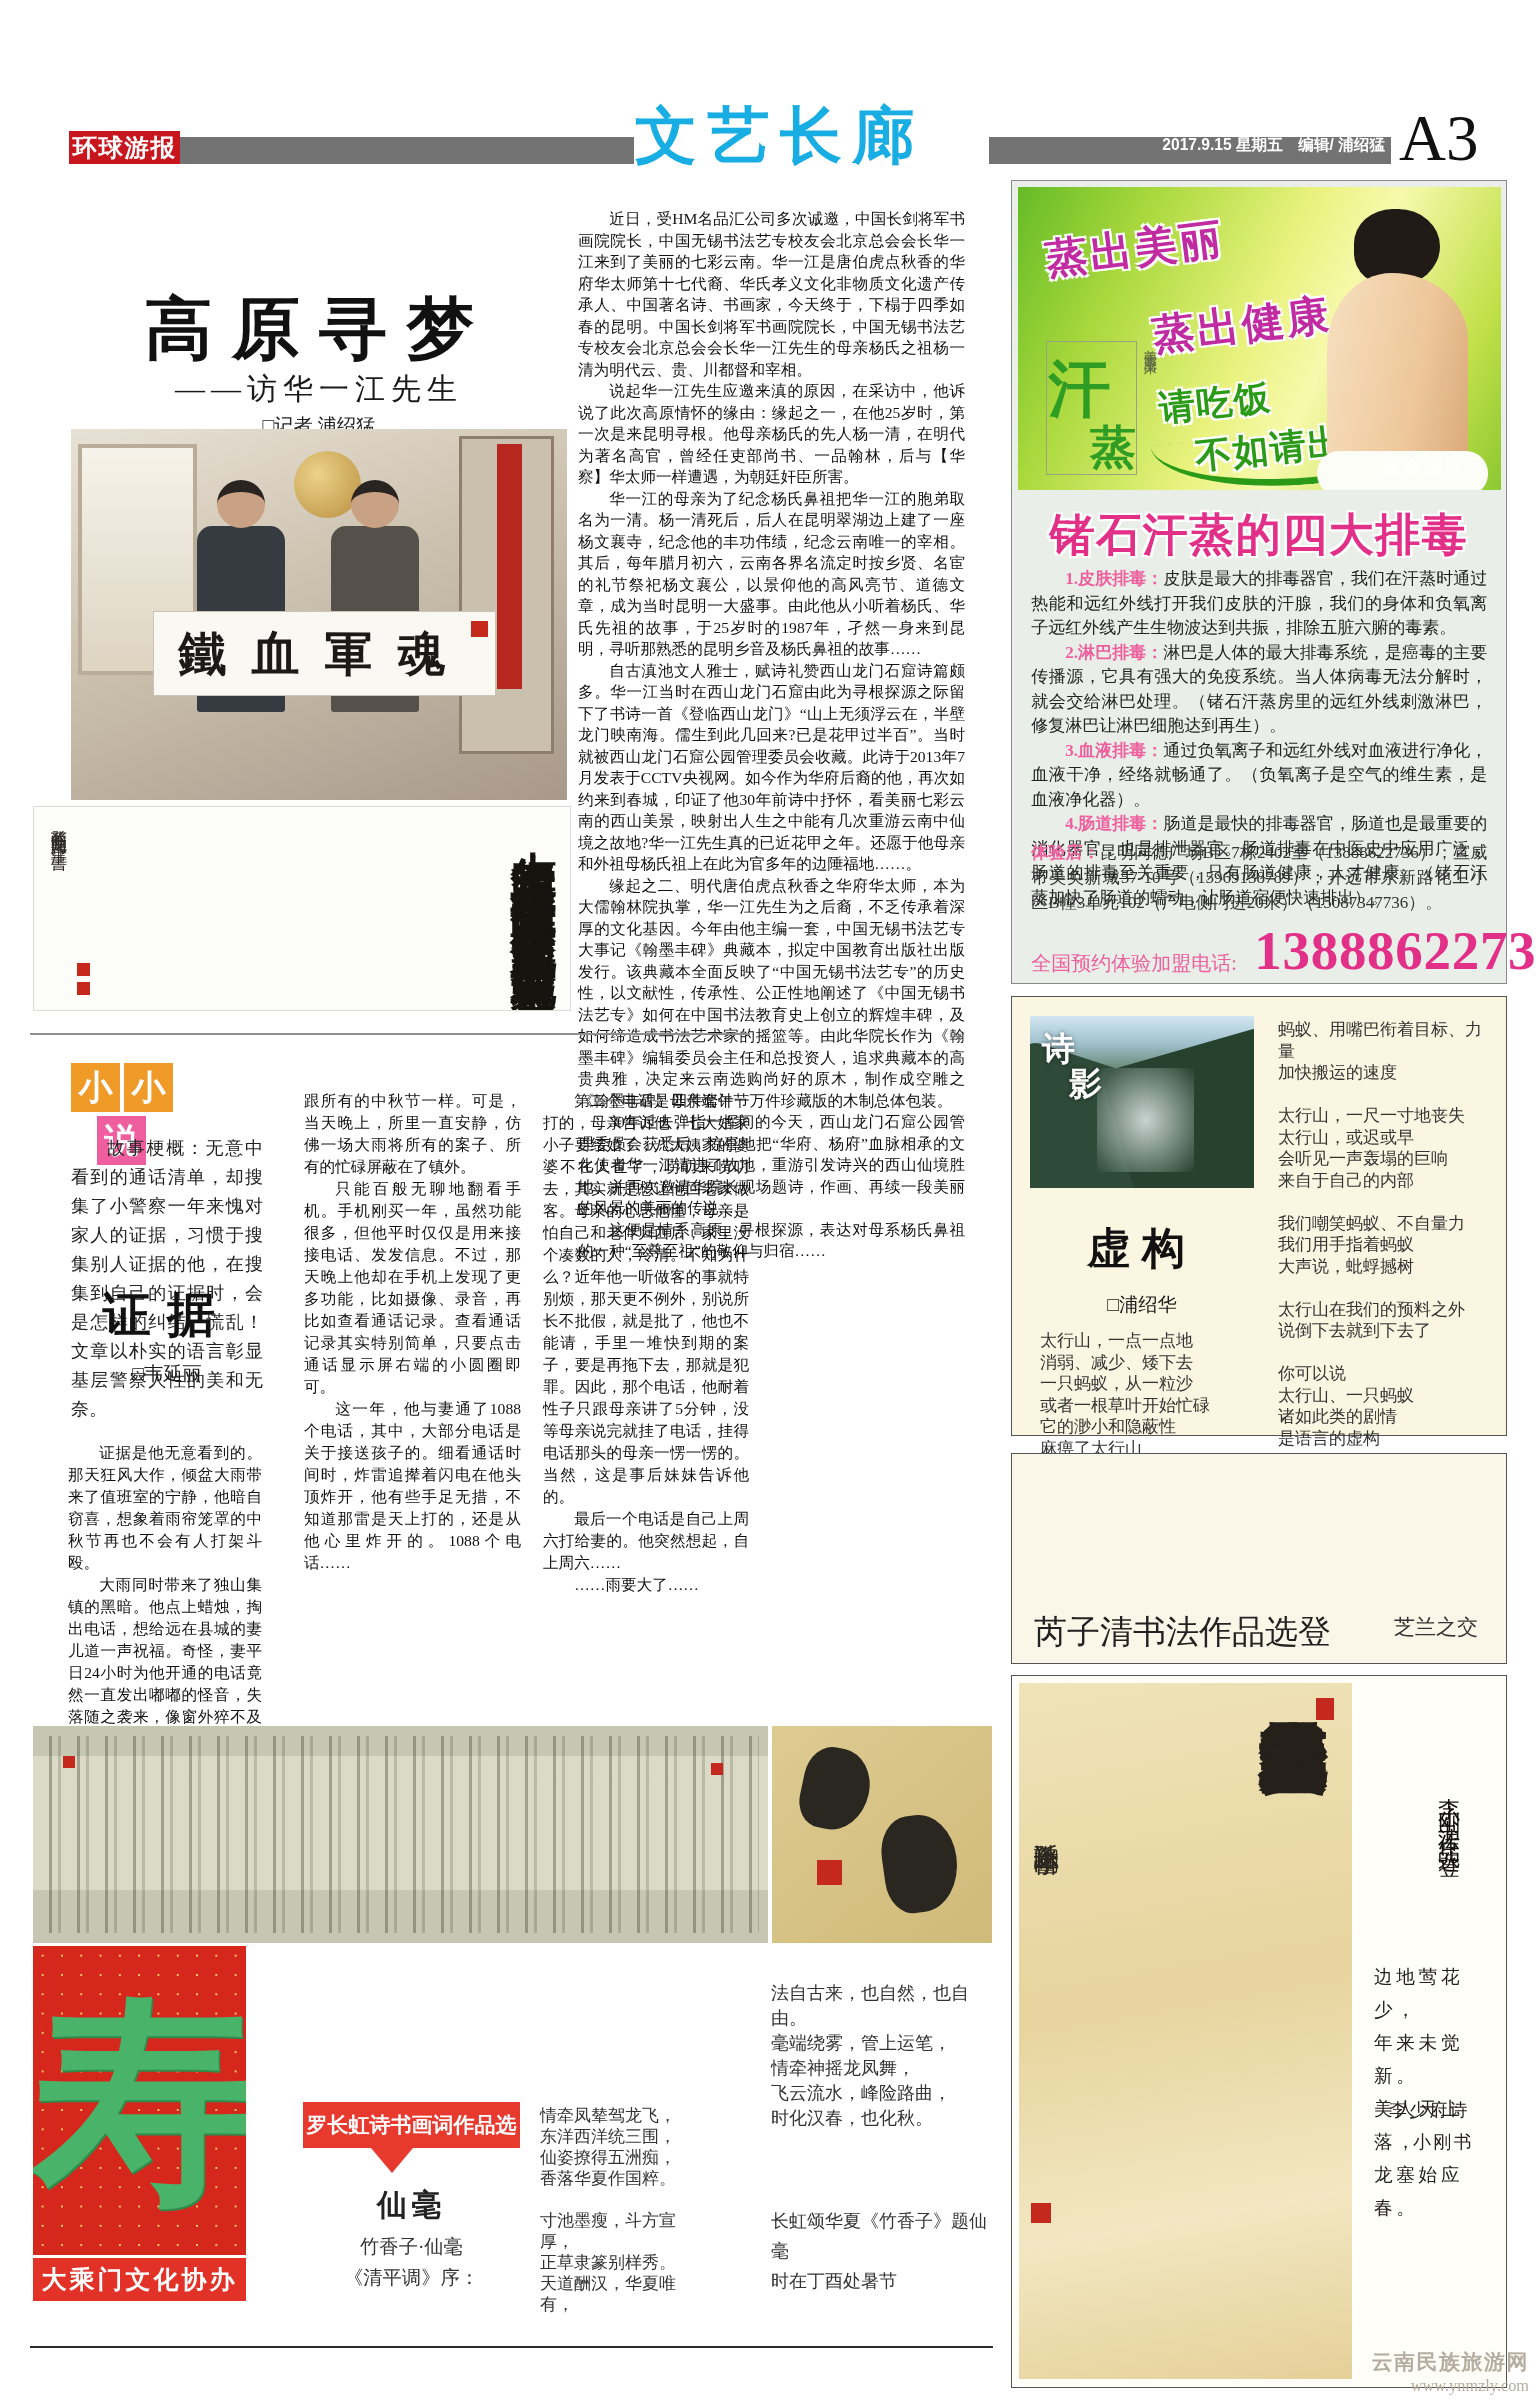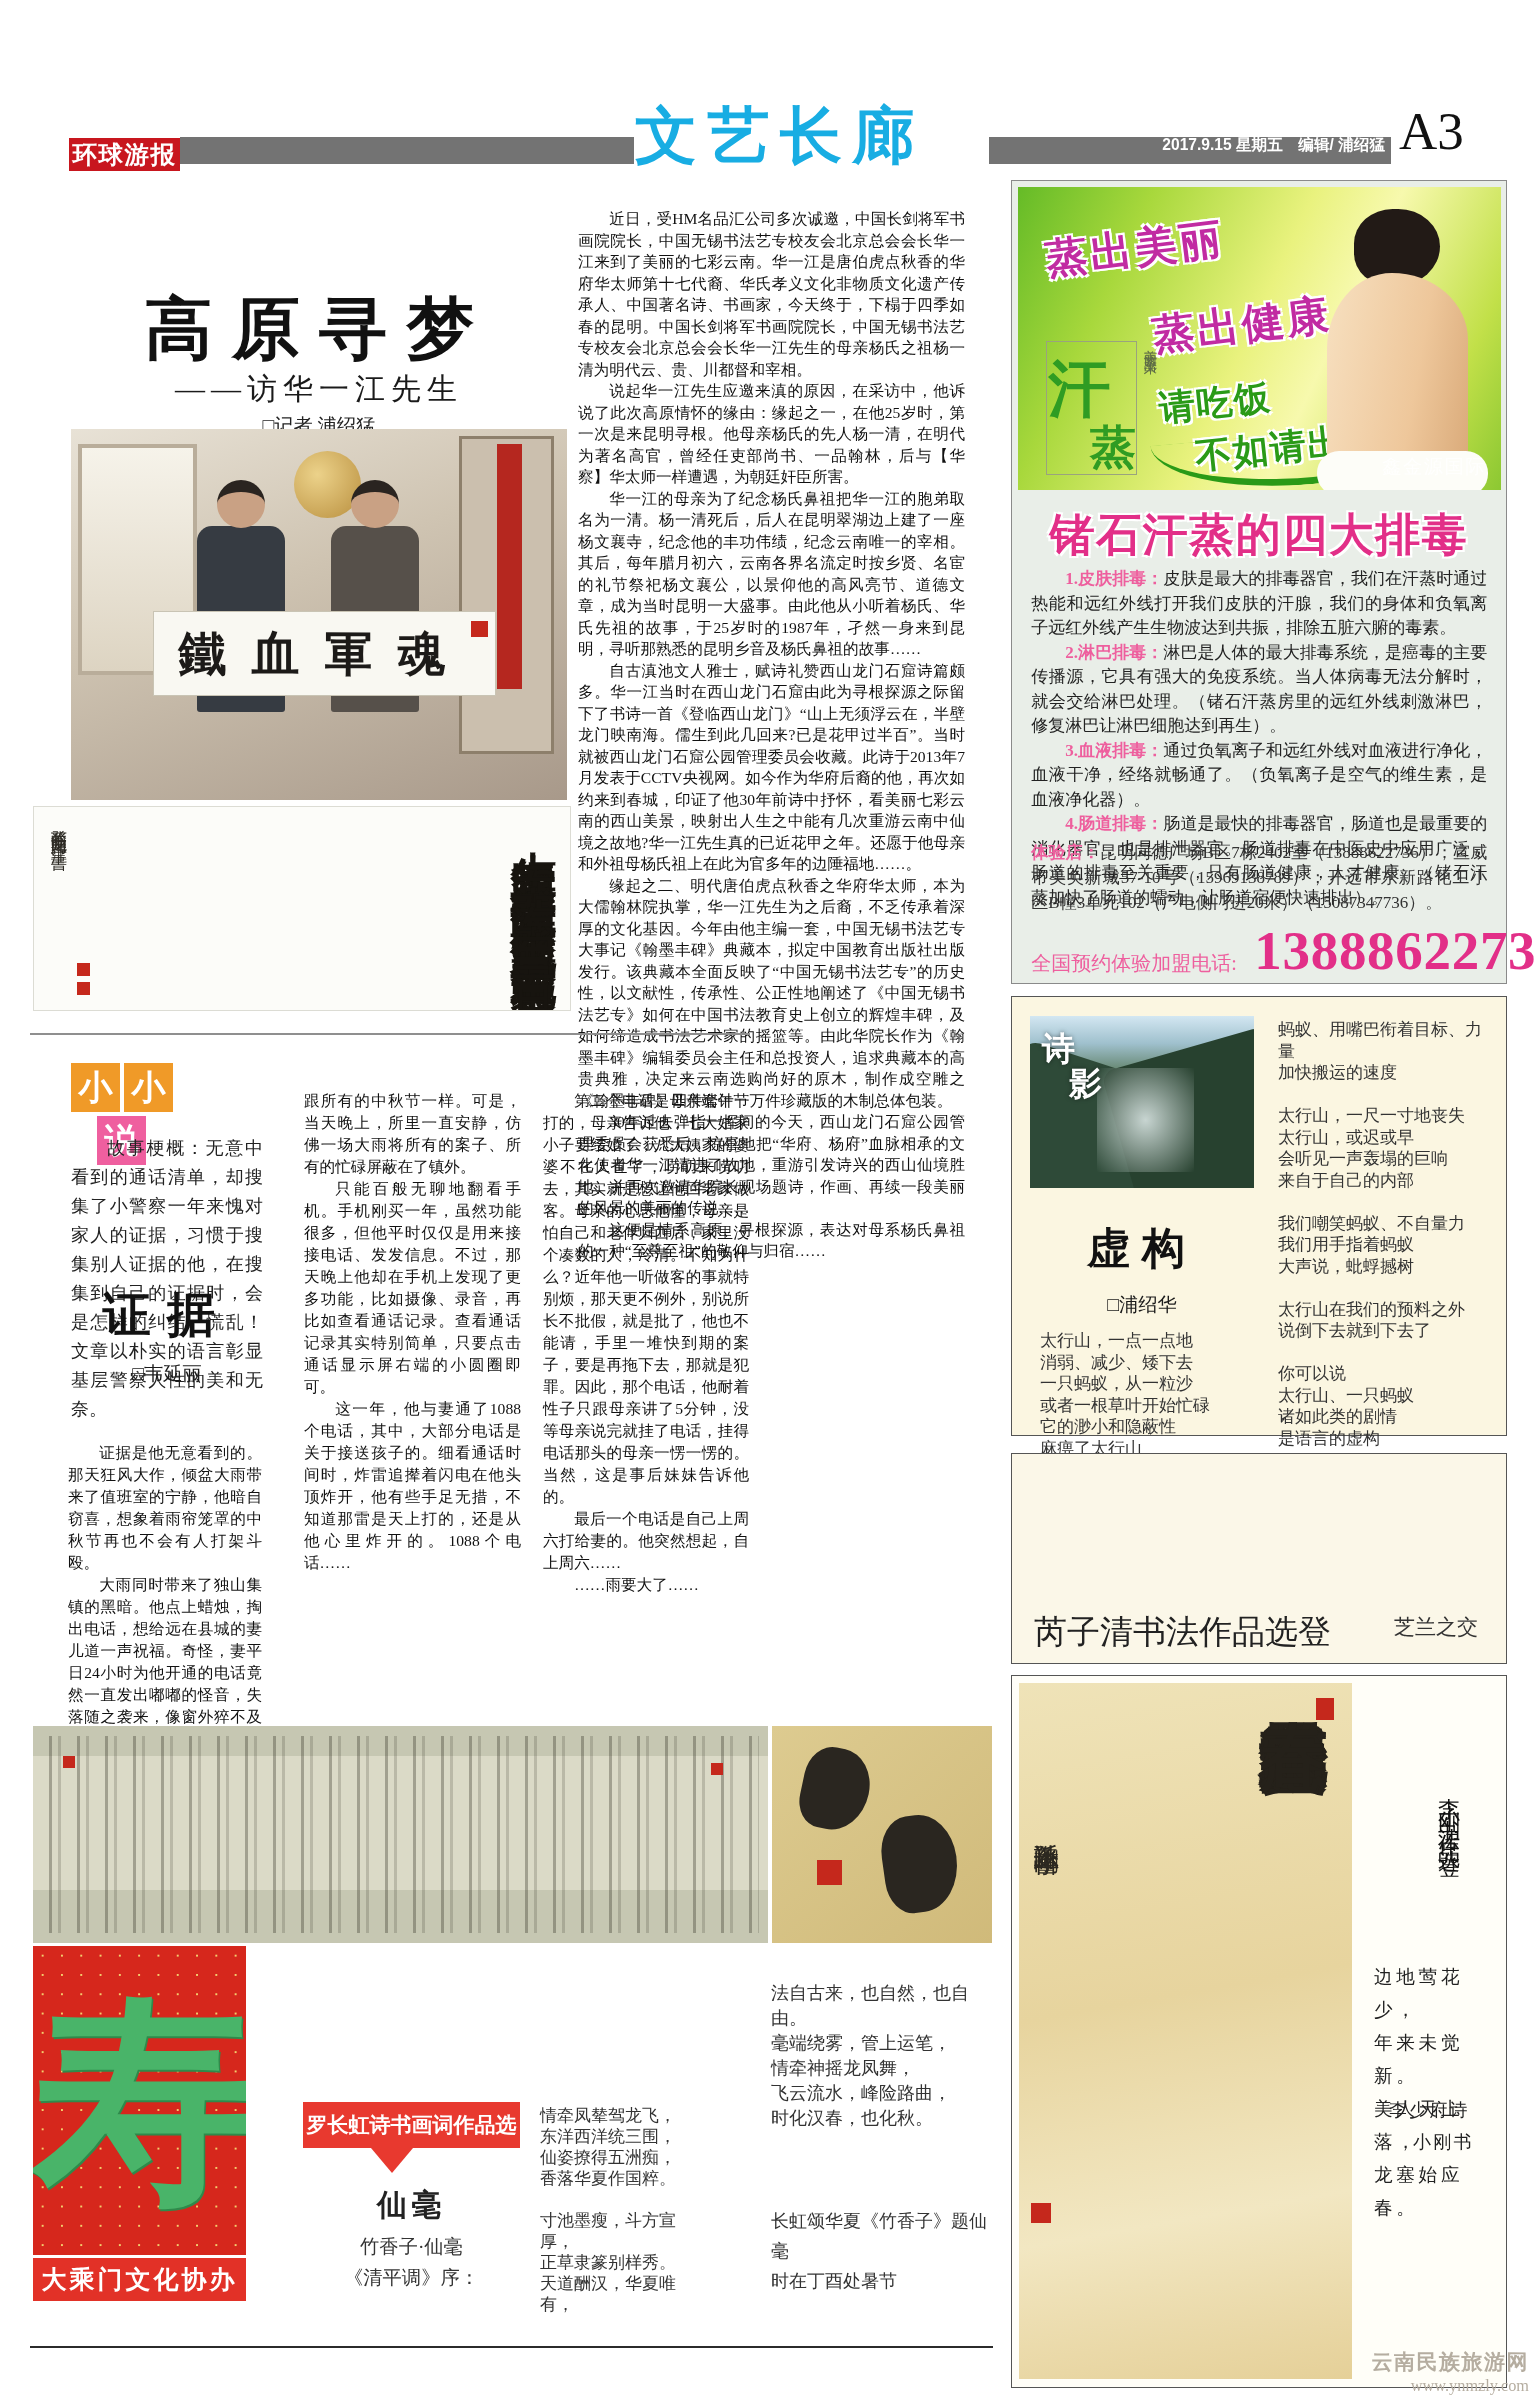--- a/index.html
+++ b/index.html
@@ -2,28 +2,28 @@
 <html style="font-size:12px"><head>
 <meta charset="utf-8">
 <style>
   html,body{margin:0;padding:0;background:#9a9a9a;}
   #page{position:relative;width:1538px;height:2401px;background:#ffffff;overflow:hidden;
         font-family:"Liberation Serif", serif;color:#1a1a1a;}
   .abs{position:absolute;}
   .sans{font-family:"Liberation Sans", sans-serif;}
 
   
-  #logo-box{left:69px;top:138px;width:111px;height:33px;background:#c8161e;color:#fff;
+  #logo-box{left:69px;top:131px;width:111px;height:33px;background:#c8161e;color:#fff;
     font-weight:bold;font-size:24.5px;line-height:33px;text-align:center;letter-spacing:1.5px;}
   .cyanbar{top:137px;height:27px;background:#737373;}
   #bar-left{left:180px;width:454px;}
   #bar-right{left:989px;width:402px;}
   #section-title{left:635px;top:105px;font-size:62px;font-weight:bold;color:#18ade3;letter-spacing:10.4px;line-height:1;}
   #dateline{right:6px;top:0;height:16.3px;line-height:16.3px;color:#fff;font-size:15.6px;font-weight:bold;position:absolute;white-space:nowrap;}
-  #page-no{left:1399px;top:101px;font-size:53px;font-family:"Liberation Serif",serif;color:#111;}
+  #page-no{left:1399px;top:101px;font-size:65px;font-family:"Liberation Serif",serif;color:#111;}
 
   
   #ma-title{left:71px;top:284px;width:496px;text-align:center;font-size:68px;font-weight:bold;letter-spacing:19.3px;color:#111;}
   #ma-subtitle{left:71px;top:369px;width:496px;text-align:center;font-size:30px;letter-spacing:6px;}
   #ma-byline{left:71px;top:412px;width:496px;text-align:center;font-size:19.3px;color:#222;}
 
   #ma-photo{left:71px;top:429px;width:496px;height:371px;background:linear-gradient(160deg,#e8e2d6 0%,#cfc4b2 40%,#a8998a 100%);overflow:hidden;}
   .window{left:7.4px;top:15px;width:111px;height:223px;background:linear-gradient(#f6f3ea,#ddd4c2);border:4.5px solid #b9ad9a;position:absolute;}
   .plaque{left:223px;top:22px;width:67px;height:67px;border-radius:50%;background:radial-gradient(circle at 35% 35%,#ecd28a,#b98f3e);position:absolute;}
   .door{right:13.4px;top:7.4px;width:89px;height:312px;background:#cbbfae;border:3px solid #8d7f6b;position:absolute;}

